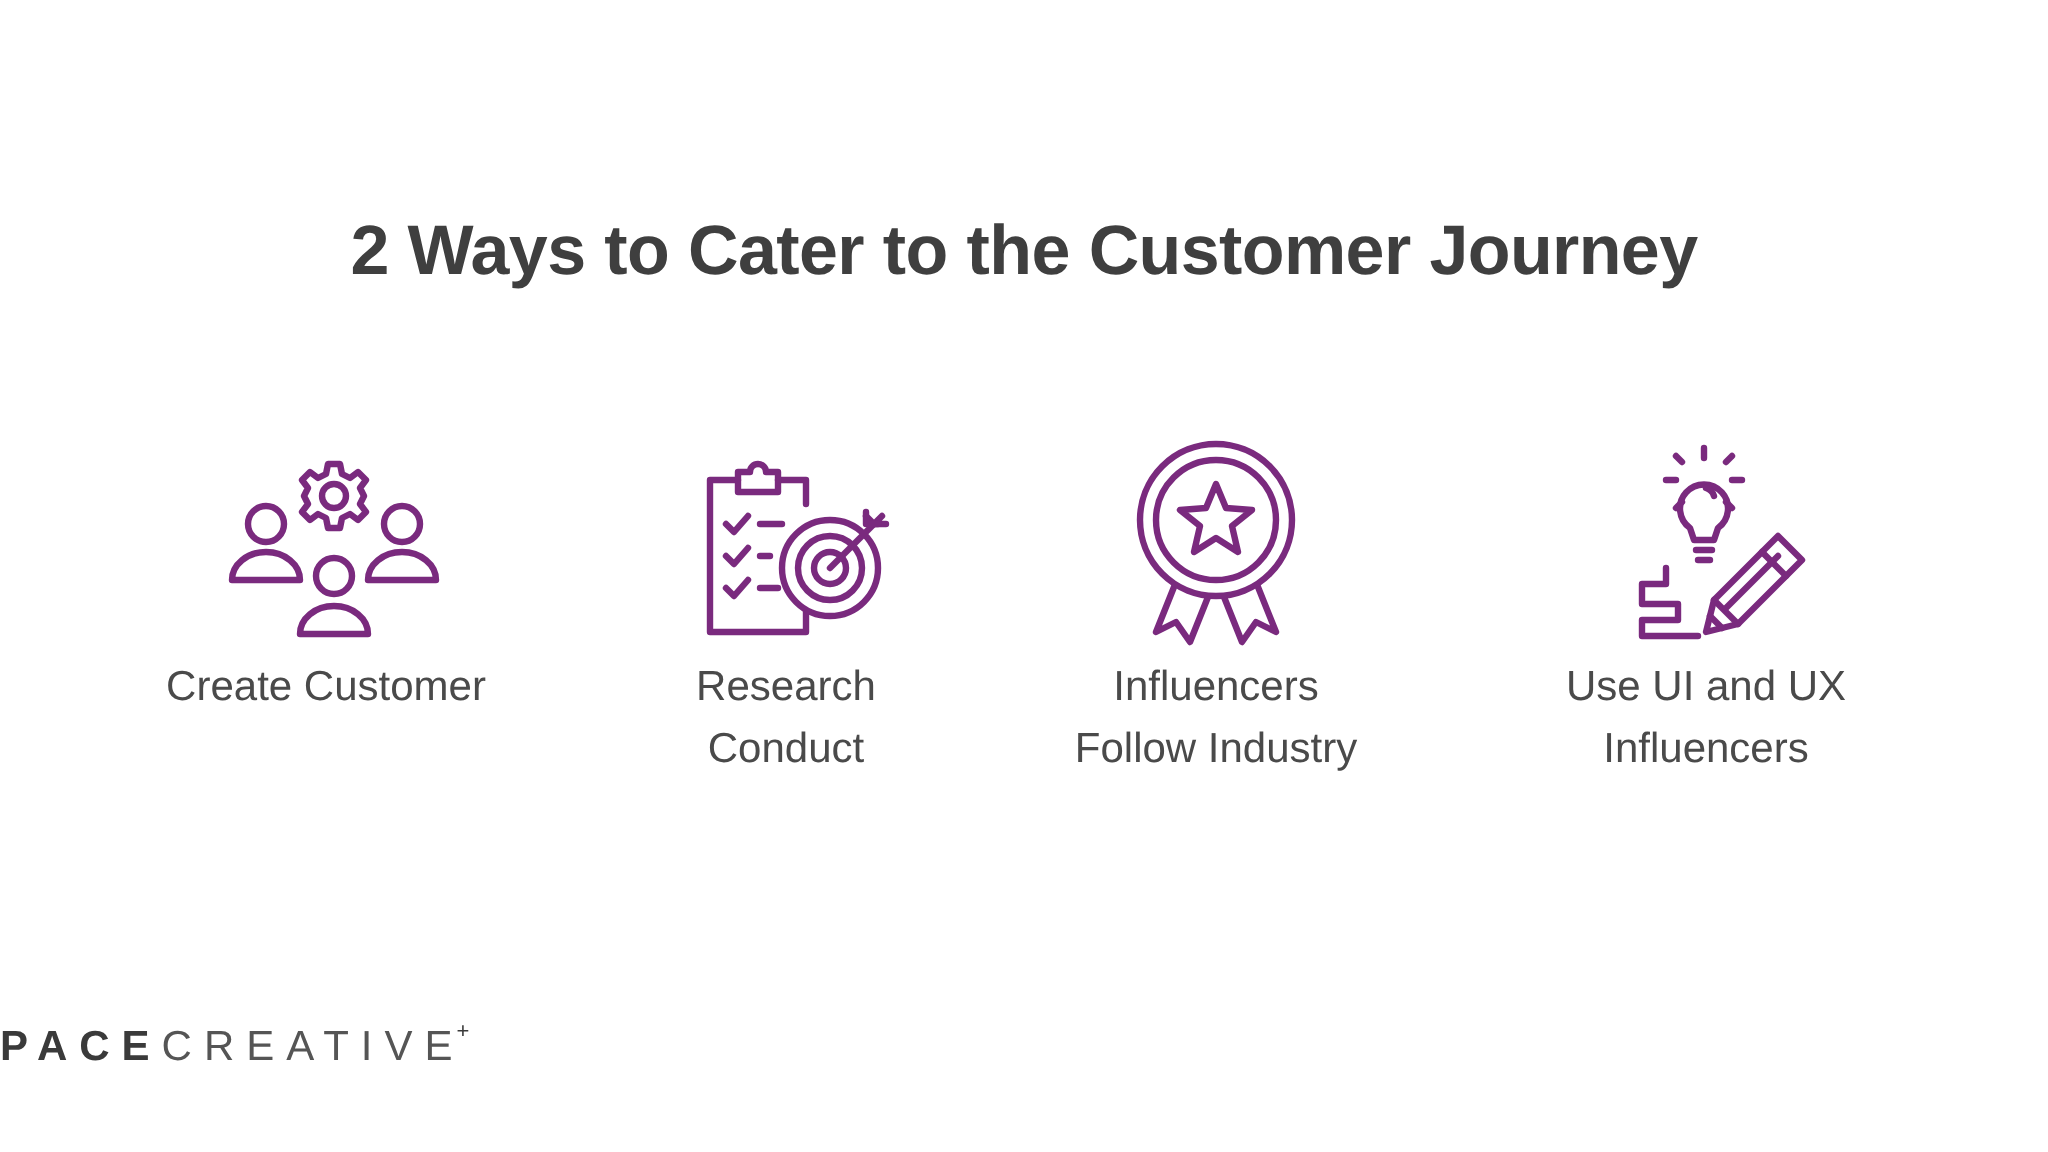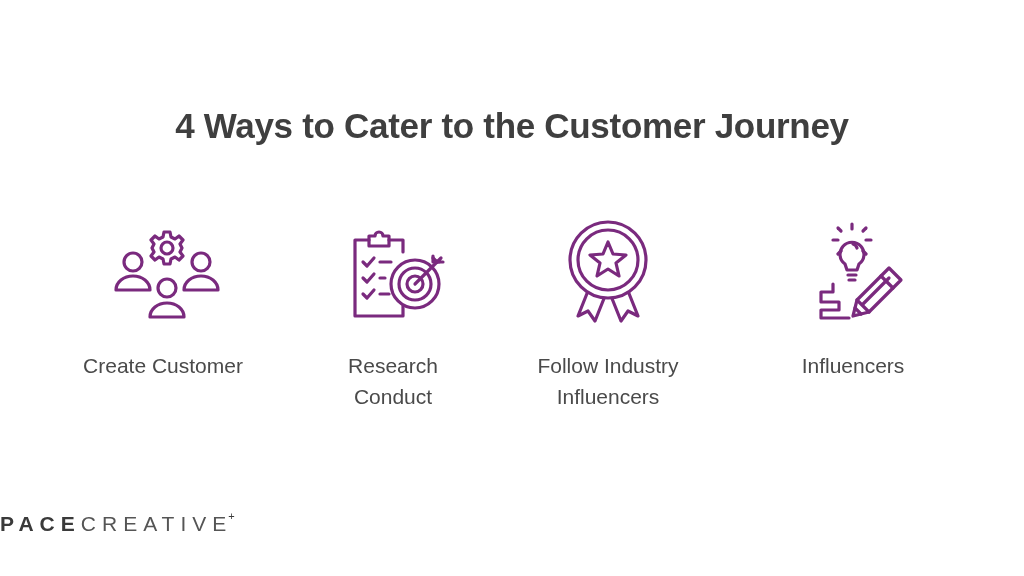--- a/index.html
+++ b/index.html
@@ -1,29 +1,29 @@
 <!DOCTYPE html>
 <html><head>
 <meta charset="utf-8">
 <style>
   html, body { margin:0; padding:0; }
   body { width:1024px; height:576px; background:#ffffff; position:relative; overflow:hidden; font-family:"Liberation Sans", sans-serif; color:#444444; }
   .title { position:absolute; left:0; right:0; top:106px; text-align:center; font-size:35px; font-weight:bold; color:#3f3f3f; letter-spacing:-0.3px; }
   .item { position:absolute; top:218px; width:230px; text-align:center; }
   .icon { width:120px; height:110px; margin:0 auto; display:block; }
-  .label { margin-top:22px; font-size:21px; line-height:31px; color:#4a4a4a; }
+  .label { font-size:21px; line-height:31px; color:#4a4a4a; }
   .logo { position:absolute; left:0; right:0; top:512px; text-align:left; font-size:21px; letter-spacing:6px; color:#3a3a3a; }
   .logo .pace { font-weight:bold; }
   .logo .creative { font-weight:normal; color:#555; }
   .logo sup { font-size:11px; letter-spacing:0; vertical-align:top; position:relative; top:-2px; margin-left:-4px; }
 </style>
 </head>
 <body>
 
-<div class="title">4 Ways to Cater to the Customer Journey</div>
+<div class="title">2 Ways to Cater to the Customer Journey</div>
 
 <div class="item" style="left:48px;">
   <svg class="icon" viewBox="0 0 120 110" fill="none" stroke="#7a2a7e" stroke-width="3.2" stroke-linecap="round" stroke-linejoin="round">
 
     <g transform="translate(64,30)">
       <circle r="6"></circle>
       <path d="M-3,-16 L3,-16 L4,-11 L8,-9 L12,-12 L16,-8 L13,-4 L15,0 L13,4 L16,8 L12,12 L8,9 L4,11 L3,16 L-3,16 L-4,11 L-8,9 L-12,12 L-16,8 L-13,4 L-15,0 L-13,-4 L-16,-8 L-12,-12 L-8,-9 L-4,-11 Z"></path>
     </g>
 
     <circle cx="30" cy="44" r="9"></circle>
@@ -69,22 +69,22 @@
 
 <div class="item" style="left:493px;">
   <svg class="icon" viewBox="0 0 120 110" fill="none" stroke="#7a2a7e" stroke-width="3.2" stroke-linecap="round" stroke-linejoin="round">
     <path d="M42,68 L30,98 L40,93 L47,103 L57,78"></path>
     <path d="M78,68 L90,98 L80,93 L73,103 L63,78"></path>
     <circle cx="60" cy="42" r="38" fill="#fff"></circle>
     <circle cx="60" cy="42" r="30"></circle>
     <path d="M60,24 L65,36 L78,37 L68,45 L71,58 L60,51 L49,58 L52,45 L42,37 L55,36 Z"></path>
   </svg>
   <div class="label">
+    <div>Influencers</div>
     <div>Follow Industry</div>
-    <div>Influencers</div>
   </div>
 </div>
 
 <div class="item" style="left:738px;">
   <svg class="icon" viewBox="0 0 120 110" fill="none" stroke="#7a2a7e" stroke-width="3.2" stroke-linecap="round" stroke-linejoin="round">
 
     <path d="M52,46 A12,12 0 1 1 66,46 L64,52 L54,52 Z"></path>
     <path d="M55,57 L63,57"></path>
       <path d="M56,62 L62,62"></path>
     <path d="M59,6 L59,11"></path>
@@ -98,19 +98,20 @@
 
     <path d="M40,66 L40,74 L28,74 L28,84 L46,84 L46,92 L28,92 L28,100 L56,100"></path>
 
     <path d="M60,98 L64,82 L96,50 L108,62 L76,94 Z"></path>
     <path d="M64,82 L76,94"></path>
       <path d="M88,58 L100,70"></path>
       <path d="M70,86 L96,60"></path>
     <path d="M62,90 L68,96"></path>
   </svg>
   <div class="label">
+    <div>Use UI and UX</div>
     <div>Influencers</div>
   </div>
 </div>
 
 <div class="logo">
   <span class="pace">PACE</span><span class="creative">CREATIVE</span><sup>+</sup>
 </div>
 
 </body></html>

